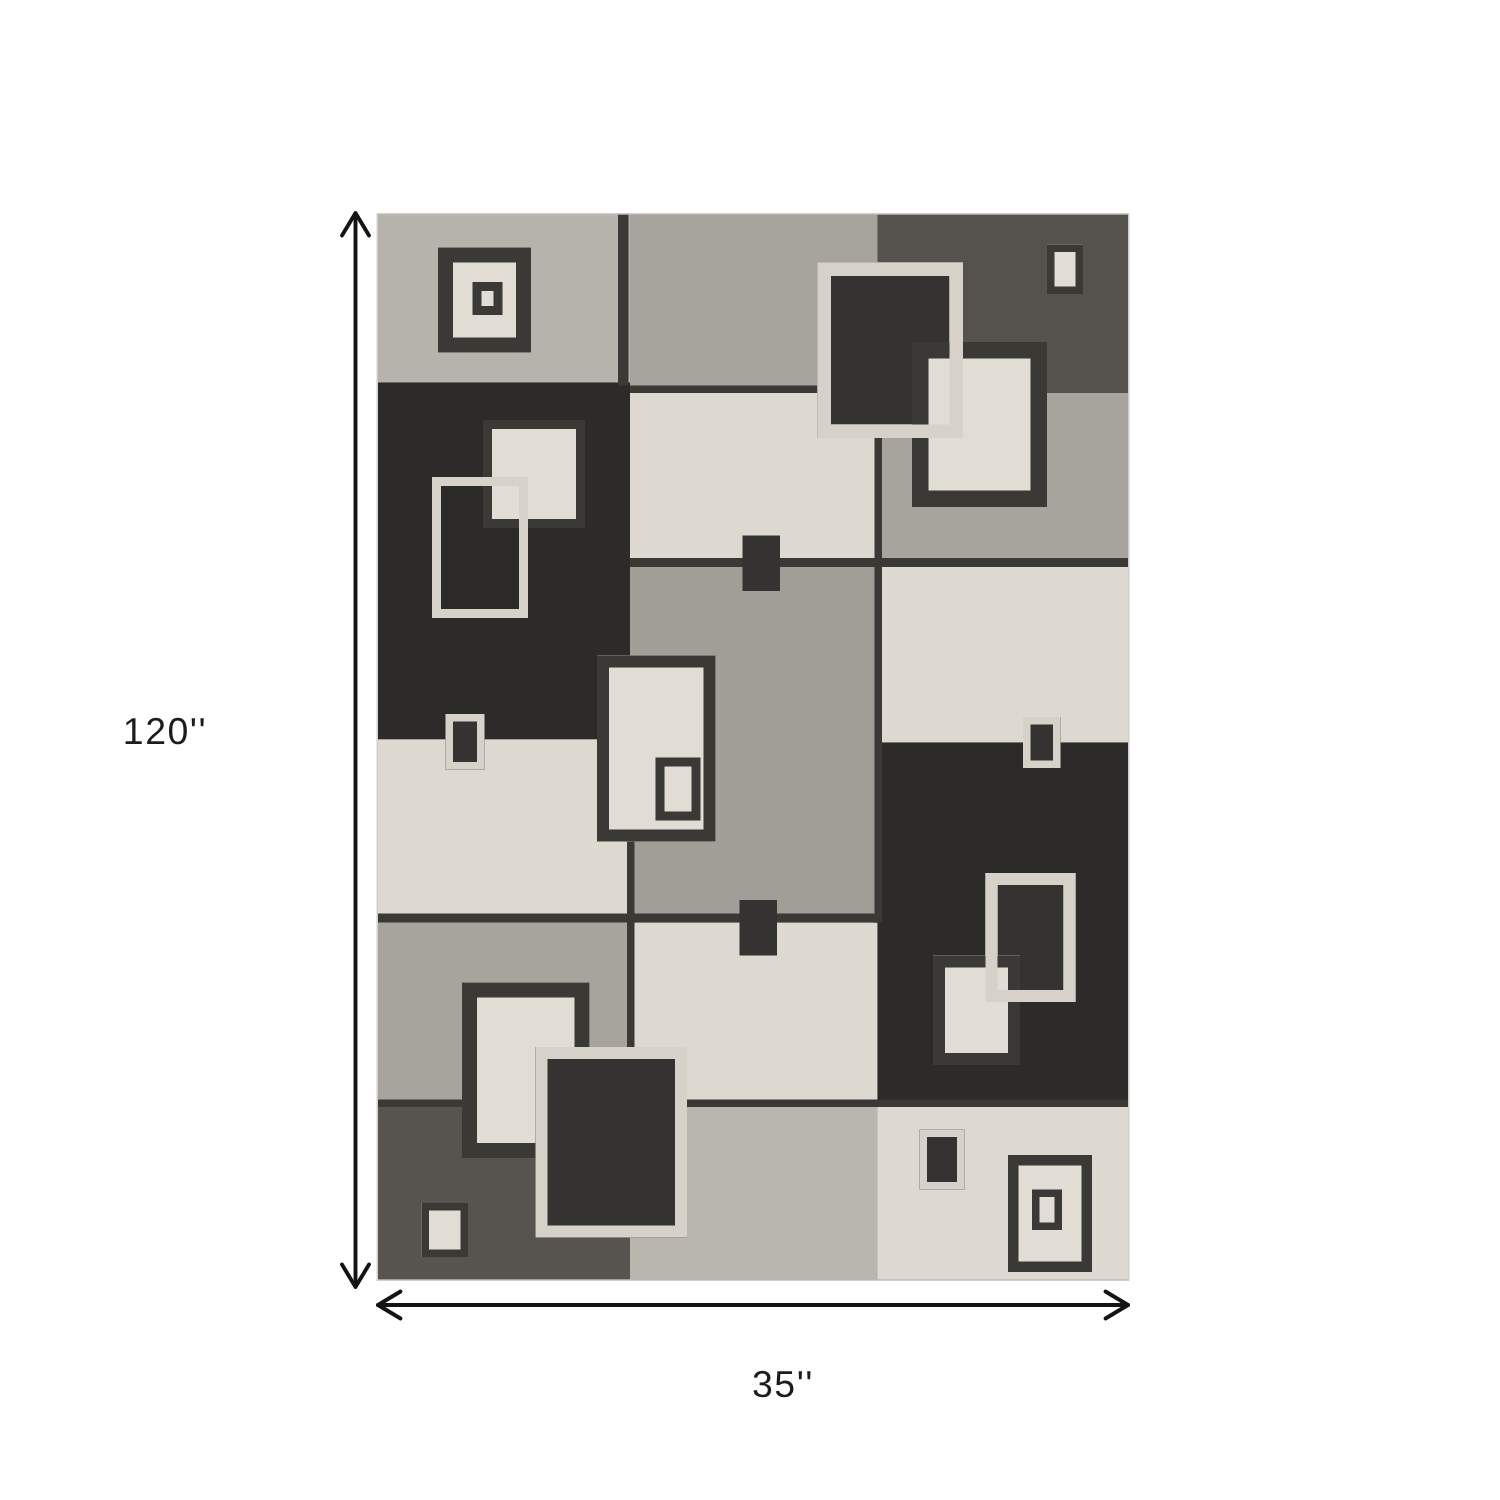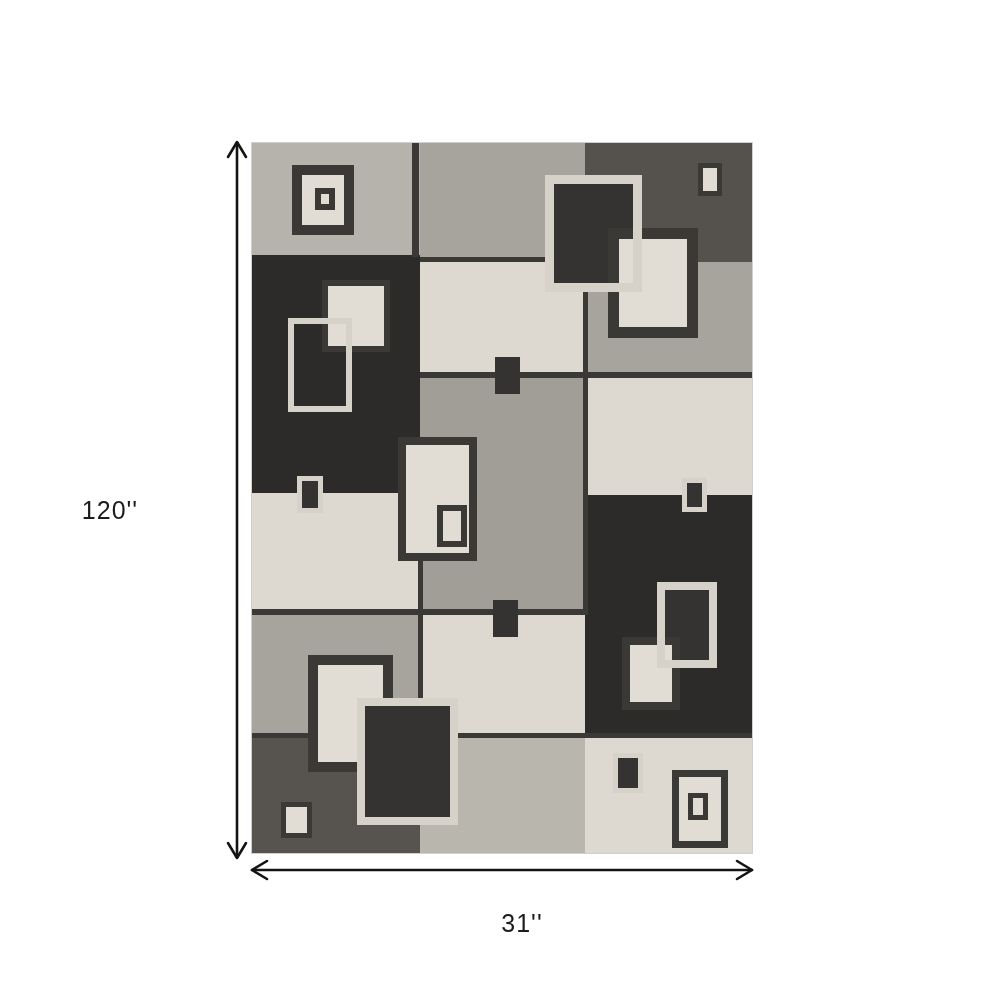--- a/index.html
+++ b/index.html
@@ -57,21 +57,21 @@
 <body>
 
 <div class="scene">
 
   <svg class="arrow" style="left:225px;top:135px;" width="24" height="730" viewBox="0 0 24 730">
     <line x1="12" y1="8" x2="12" y2="722"></line>
     <path d="M3 22 L12 7 L21 22"></path>
     <path d="M3 708 L12 723 L21 708"></path>
   </svg>
 
-  <div class="dim-label" style="left:55px;top:496px;width:110px;">120''</div>
+  <div class="dim-label" style="left:55px;top:474px;width:110px;">120''</div>
 
   <div id="rug">
       <div class="rect tx-soft" style="left: 0px; top: 0px; width: 168px; height: 112px; background: rgb(182, 179, 173);"></div>
       <div class="rect tx-strong" style="left: 0px; top: 112px; width: 168px; height: 238px; background: rgb(45, 43, 41);"></div>
       <div class="rect tx-cream" style="left: 0px; top: 350px; width: 168px; height: 118px; background: rgb(222, 217, 208);"></div>
       <div class="rect tx-soft" style="left: 0px; top: 468px; width: 168px; height: 124px; background: rgb(167, 164, 158);"></div>
       <div class="rect tx-strong" style="left: 0px; top: 592px; width: 168px; height: 118px; background: rgb(87, 83, 78);"></div>
       <div class="rect tx-soft" style="left: 168px; top: 0px; width: 165px; height: 117px; background: rgb(167, 164, 158);"></div>
       <div class="rect tx-cream" style="left: 168px; top: 117px; width: 165px; height: 113px; background: rgb(222, 217, 208);"></div>
       <div class="rect tx-soft" style="left: 168px; top: 230px; width: 165px; height: 242px; background: rgb(161, 158, 151);"></div>
@@ -113,15 +113,15 @@
       <div class="rect tx-cream" style="left: 420px; top: 627px; width: 56px; height: 78px; background: rgb(225, 221, 212); border: 7px solid rgb(59, 57, 54);"></div>
       <div class="rect" style="left: 436px; top: 650px; width: 20px; height: 27px; background: rgb(225, 221, 212); border: 5px solid rgb(59, 57, 54);"></div>
     </div>
 
   <svg class="arrow" style="left:244px;top:858px;" width="516" height="24" viewBox="0 0 516 24">
     <line x1="8" y1="12" x2="508" y2="12"></line>
     <path d="M23 3 L8 12 L23 21"></path>
     <path d="M493 3 L508 12 L493 21"></path>
   </svg>
 
-  <div class="dim-label" style="left:467px;top:909px;width:110px;">31''</div>
+  <div class="dim-label" style="left:467px;top:909px;width:110px;">35''</div>
 
 </div>
 
 </body></html>

